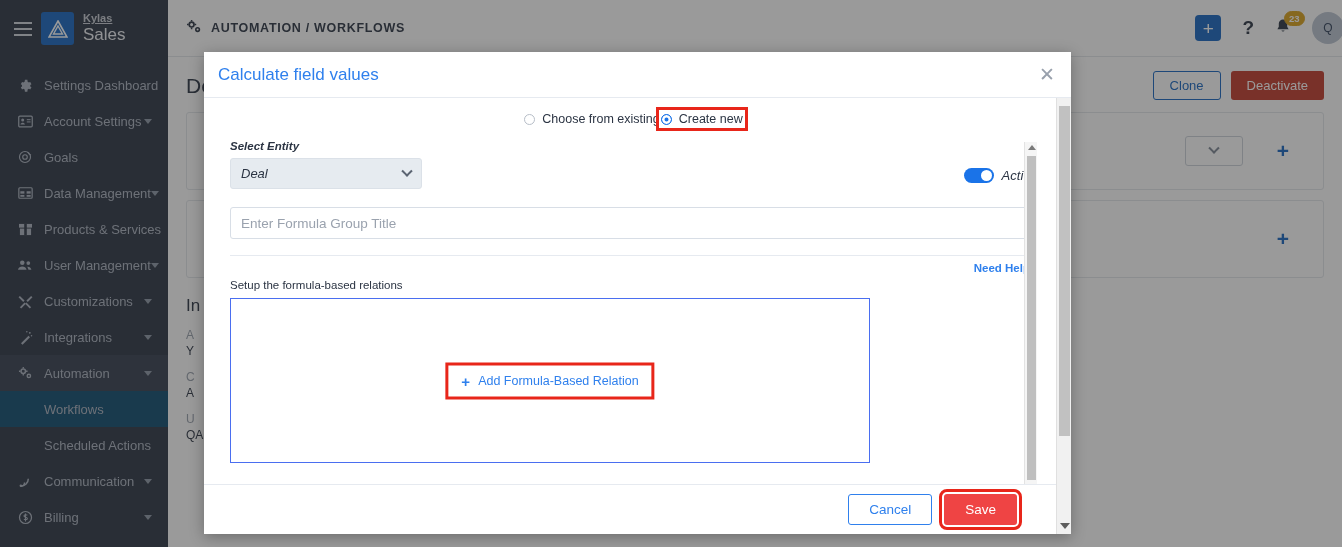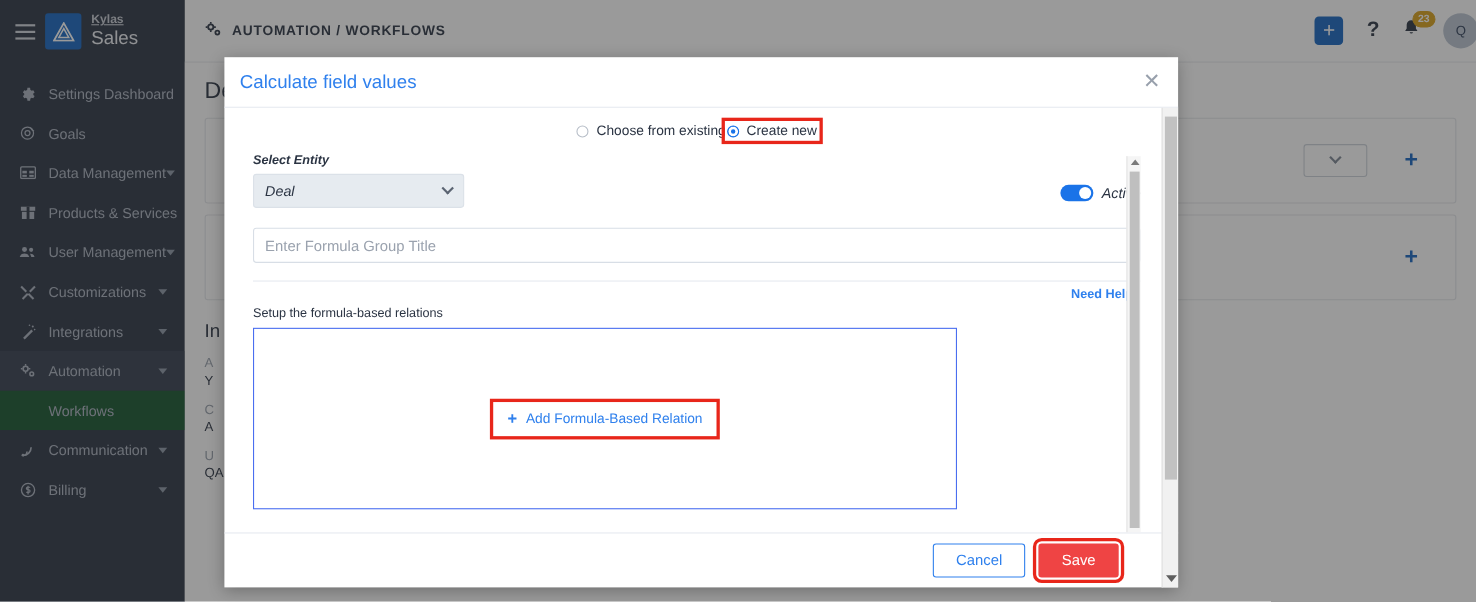--- a/index.html
+++ b/index.html
@@ -53,21 +53,21 @@
   .nav-item .lbl { flex: 1; white-space: nowrap; }
   .caret {
     width: 0; height: 0; margin-right: 16px;
     border-left: 4px solid transparent; border-right: 4px solid transparent;
     border-top: 5px solid #8d97a6;
   }
   .nav-sub {
     display: flex; align-items: center; height: 36px;
     padding-left: 44px; color: #aab2bf; font-size: 13px; cursor: pointer;
   }
-  .nav-sub.active { background: #14532d; }
+  .nav-sub.active { background: #0c4a6e; }
 
   
   .topbar {
     position: absolute; left: 168px; top: 0; right: 0; height: 57px;
     background: #ffffff; border-bottom: 1px solid #e3e6ea;
     display: flex; align-items: center;
   }
   .crumb {
     display: flex; align-items: center; gap: 9px; padding-left: 18px;
     font-size: 12.5px; font-weight: bold; letter-spacing: .7px; color: #2b3443;
@@ -274,20 +274,33 @@
       <div class="nav">
         <div class="nav-item">
           <span class="ic">
             <svg width="14" height="14" viewBox="0 0 16 16">
                 <path fill="currentColor" d="M8 5.2a2.8 2.8 0 100 5.6 2.8 2.8 0 000-5.6zm6 2.8l1.4-1-1.4-2.4-1.7.6a5 5 0 00-1.3-.8L10.7 2H7.9l-.3 2.4c-.5.2-.9.4-1.3.8l-1.7-.6L3.2 7l1.4 1a5 5 0 000 1.6L3.2 10.6l1.4 2.4 1.7-.6c.4.3.8.6 1.3.8l.3 2.4h2.8l.3-2.4c.5-.2.9-.5 1.3-.8l1.7.6 1.4-2.4-1.4-1a5 5 0 000-1.6z"></path>
               </svg>
           </span>
           <span class="lbl">Settings Dashboard</span>
         </div>
 
+        <div class="nav-item">
+          <span class="ic">
+            <svg width="15" height="13" viewBox="0 0 16 13">
+                <rect x="0.8" y="0.8" width="14.4" height="11.4" rx="1.2" fill="none" stroke="currentColor" stroke-width="1.3"></rect>
+                <circle cx="5" cy="5" r="1.6" fill="currentColor"></circle>
+                <path d="M2.6 9.6c.5-1.2 1.4-1.7 2.4-1.7s1.9.5 2.4 1.7z" fill="currentColor"></path>
+                <rect x="9.4" y="4" width="4" height="1.1" fill="currentColor"></rect>
+                <rect x="9.4" y="6.4" width="4" height="1.1" fill="currentColor"></rect>
+              </svg>
+          </span>
+          <span class="lbl">Account Settings</span>
+          <span class="caret"></span>
+        </div>
 
         <div class="nav-item">
           <span class="ic">
             <svg width="14" height="14" viewBox="0 0 16 16">
                 <circle cx="8" cy="8" r="6.3" fill="none" stroke="currentColor" stroke-width="1.3"></circle>
                 <circle cx="8" cy="8" r="2.6" fill="none" stroke="currentColor" stroke-width="1.3"></circle>
                 <path d="M11 2.2l1.5 2.3 2.3 1.5" fill="none" stroke="currentColor" stroke-width="1.2"></path>
               </svg>
           </span>
           <span class="lbl">Goals</span>
@@ -364,20 +377,23 @@
                 <circle cx="11.6" cy="10.6" r="1.8" fill="none" stroke="currentColor" stroke-width="1.5"></circle>
                 <path d="M5.6 1v1.6M5.6 8.6v1.6M1 5.6h1.6M8.6 5.6h1.6" stroke="currentColor" stroke-width="1.4"></path>
               </svg>
           </span>
           <span class="lbl">Automation</span>
           <span class="caret"></span>
         </div>
 
         <div class="nav-sub active">
           <span>Workflows</span>
+        </div>
+        <div class="nav-sub">
+          <span>Scheduled Actions</span>
         </div>
 
         <div class="nav-item">
           <span class="ic">
             <svg width="15" height="14" viewBox="0 0 16 15">
                 <path d="M3 13c4.4 0 8-3.6 8-8" fill="none" stroke="currentColor" stroke-width="1.6"></path>
                 <path d="M3 13c2.2 0 4-1.8 4-4" fill="none" stroke="currentColor" stroke-width="1.6"></path>
                 <circle cx="3" cy="12.6" r="1.3" fill="currentColor"></circle>
               </svg>
           </span>
@@ -421,20 +437,24 @@
           </span>
           <span class="badge">23</span>
         </div>
         <div class="avatar">Q</div>
       </div>
     </div>
 
     <div class="page">
       <div class="page-title-row">
         <div class="page-title">Deal</div>
+        <div class="page-actions">
+          <button class="btn-clone">Clone</button>
+          <button class="btn-deact">Deactivate</button>
+        </div>
       </div>
       <div class="card">
         <div class="mini-select">
           <span class="chev"></span>
         </div>
         <div class="card-plus">+</div>
       </div>
       <div class="card2">
         <div class="card-plus">+</div>
       </div>

